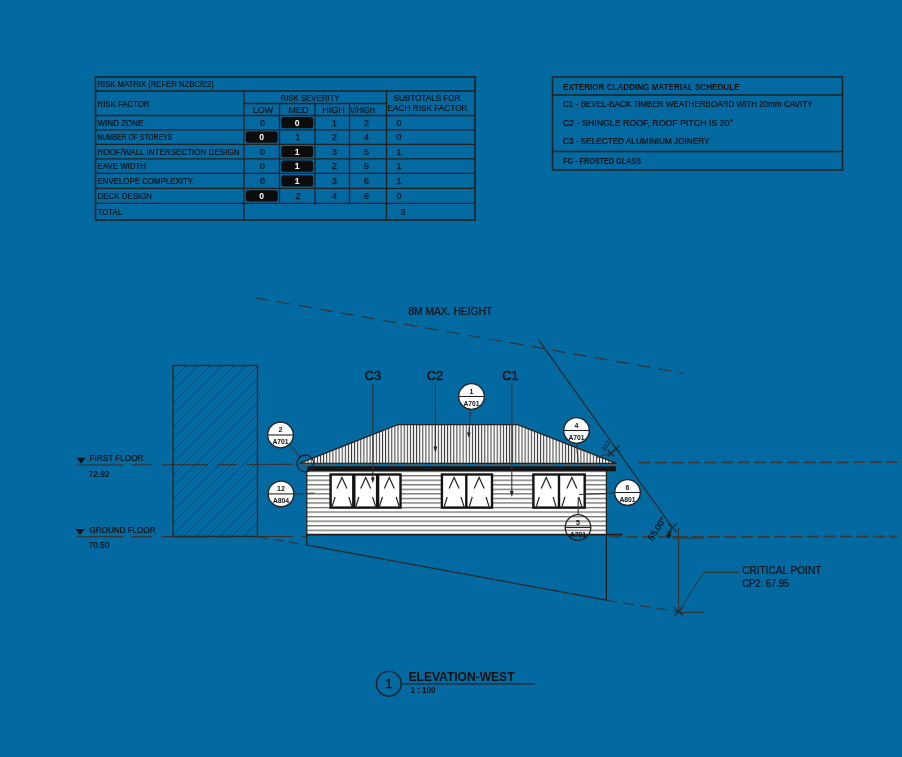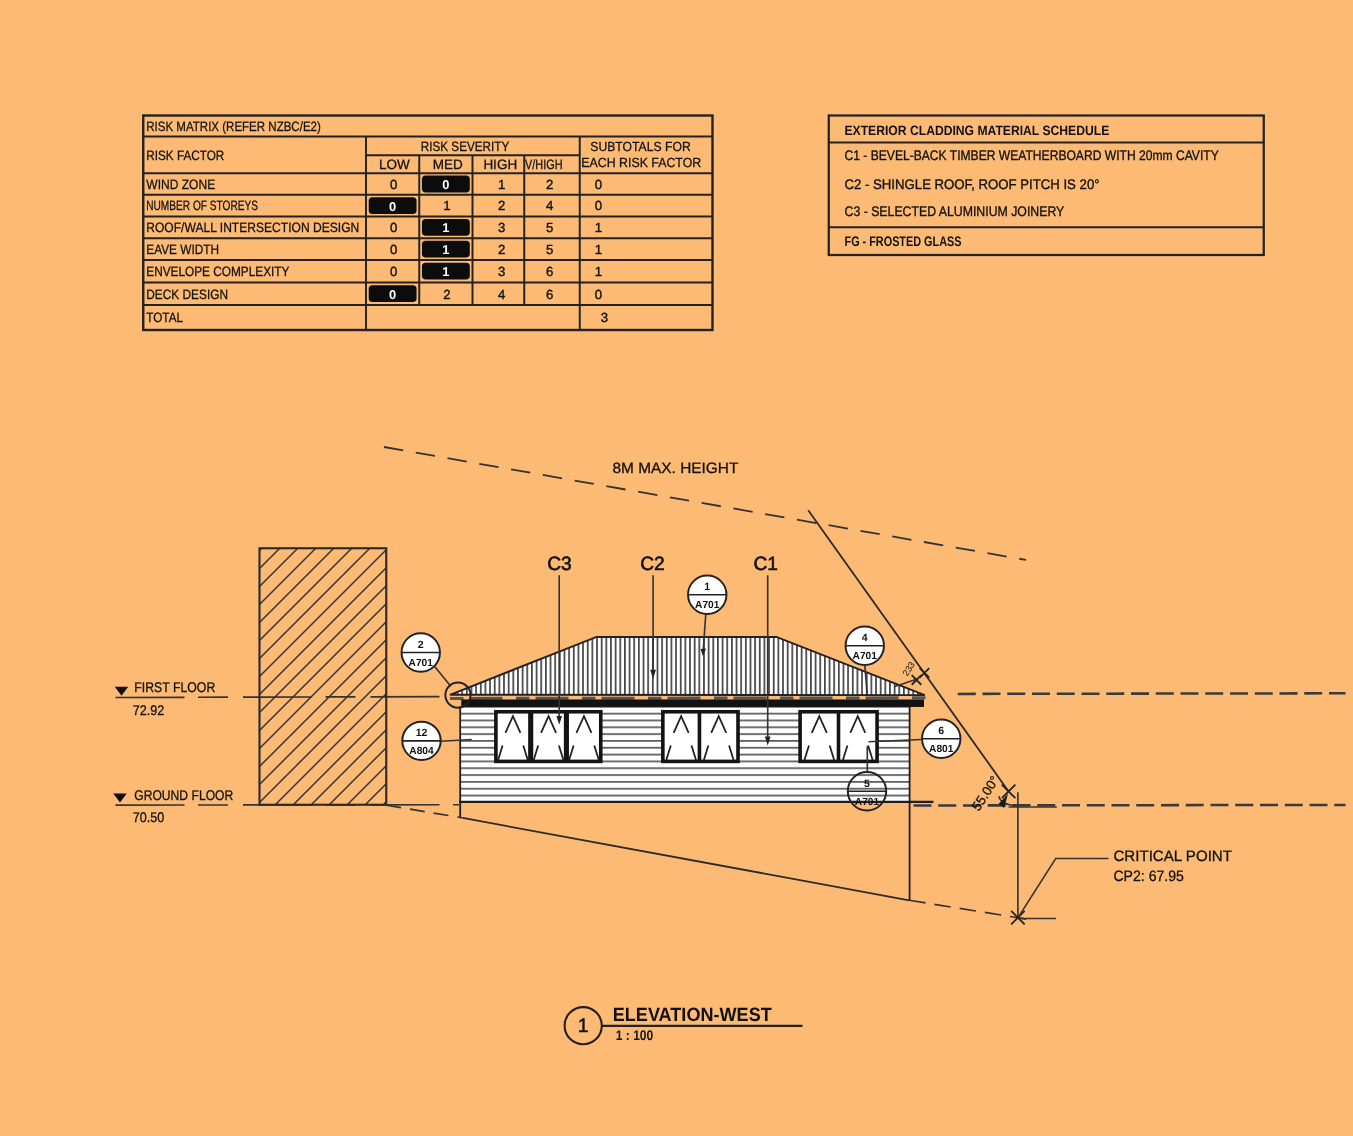--- a/index.html
+++ b/index.html
@@ -1,16 +1,16 @@
 <!DOCTYPE html>
 <html><head>
 <meta charset="utf-8">
 <style>
 html,body{margin:0;padding:0;background:#fff;}
-#page{position:relative;width:902px;height:757px;background:#fdba74;overflow:hidden;}
+#page{position:relative;width:902px;height:757px;background:#0369a1;overflow:hidden;}
 svg{position:absolute;left:0;top:0;will-change:transform;transform:translateZ(0);}
 </style>
 </head>
 <body>
 <div id="page">
 <svg width="902" height="757" viewBox="0 0 902 757" font-family="Liberation Sans, sans-serif">
 <defs>
 <pattern id="hatch" width="12" height="12" patternUnits="userSpaceOnUse">
 <path d="M -3,3 L 3,-3 M 0,12 L 12,0 M 9,15 L 15,9" stroke="#333" stroke-width="1"></path>
 </pattern>

